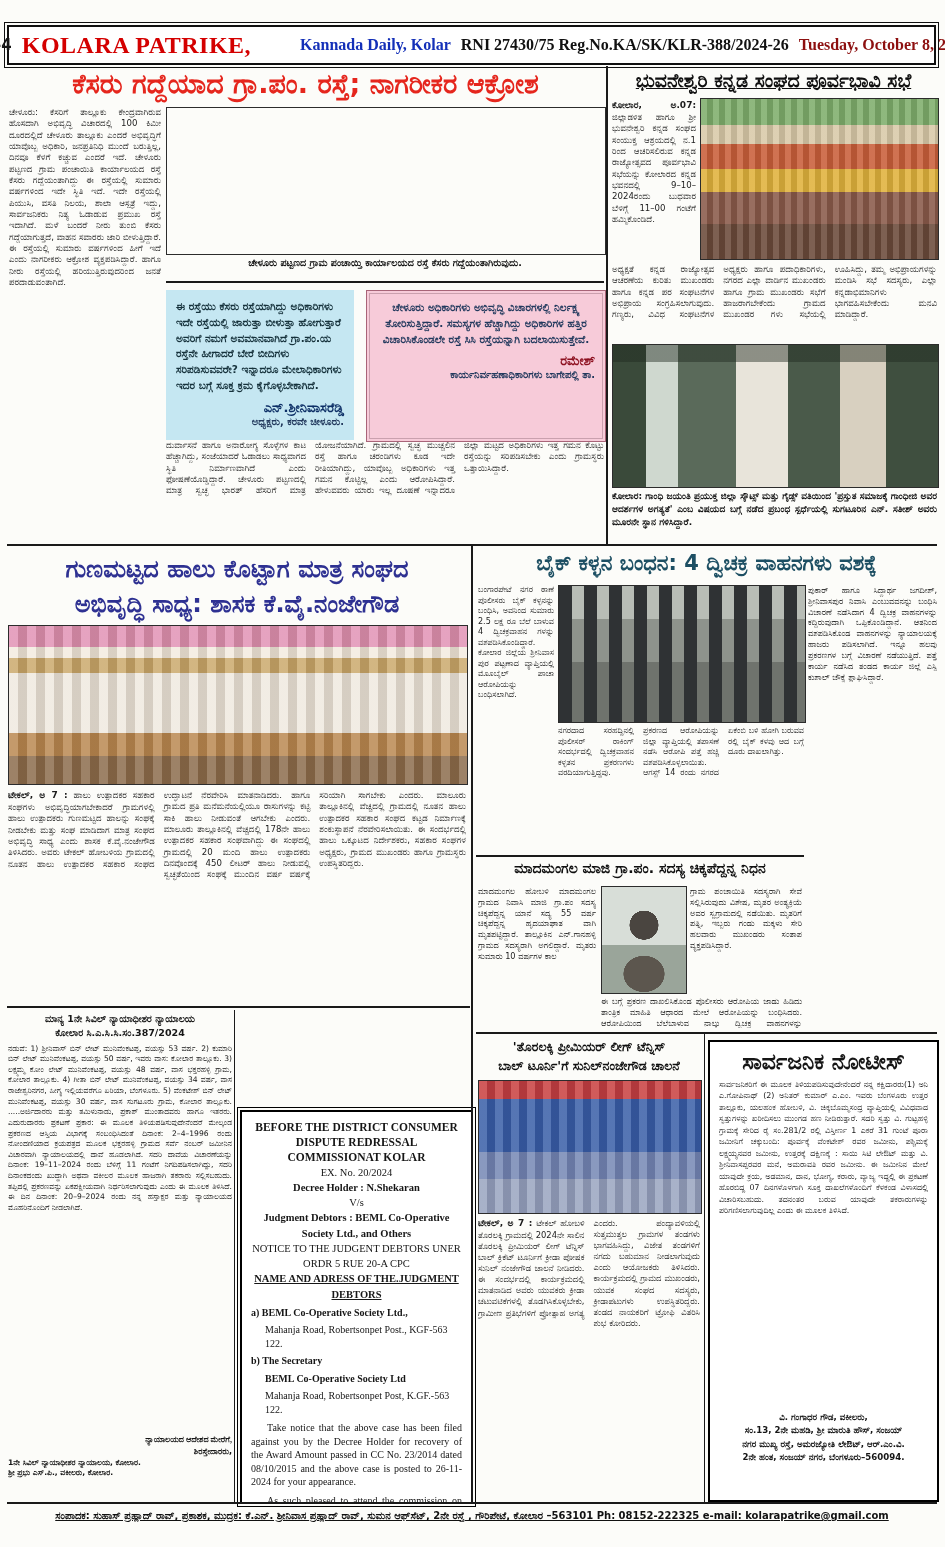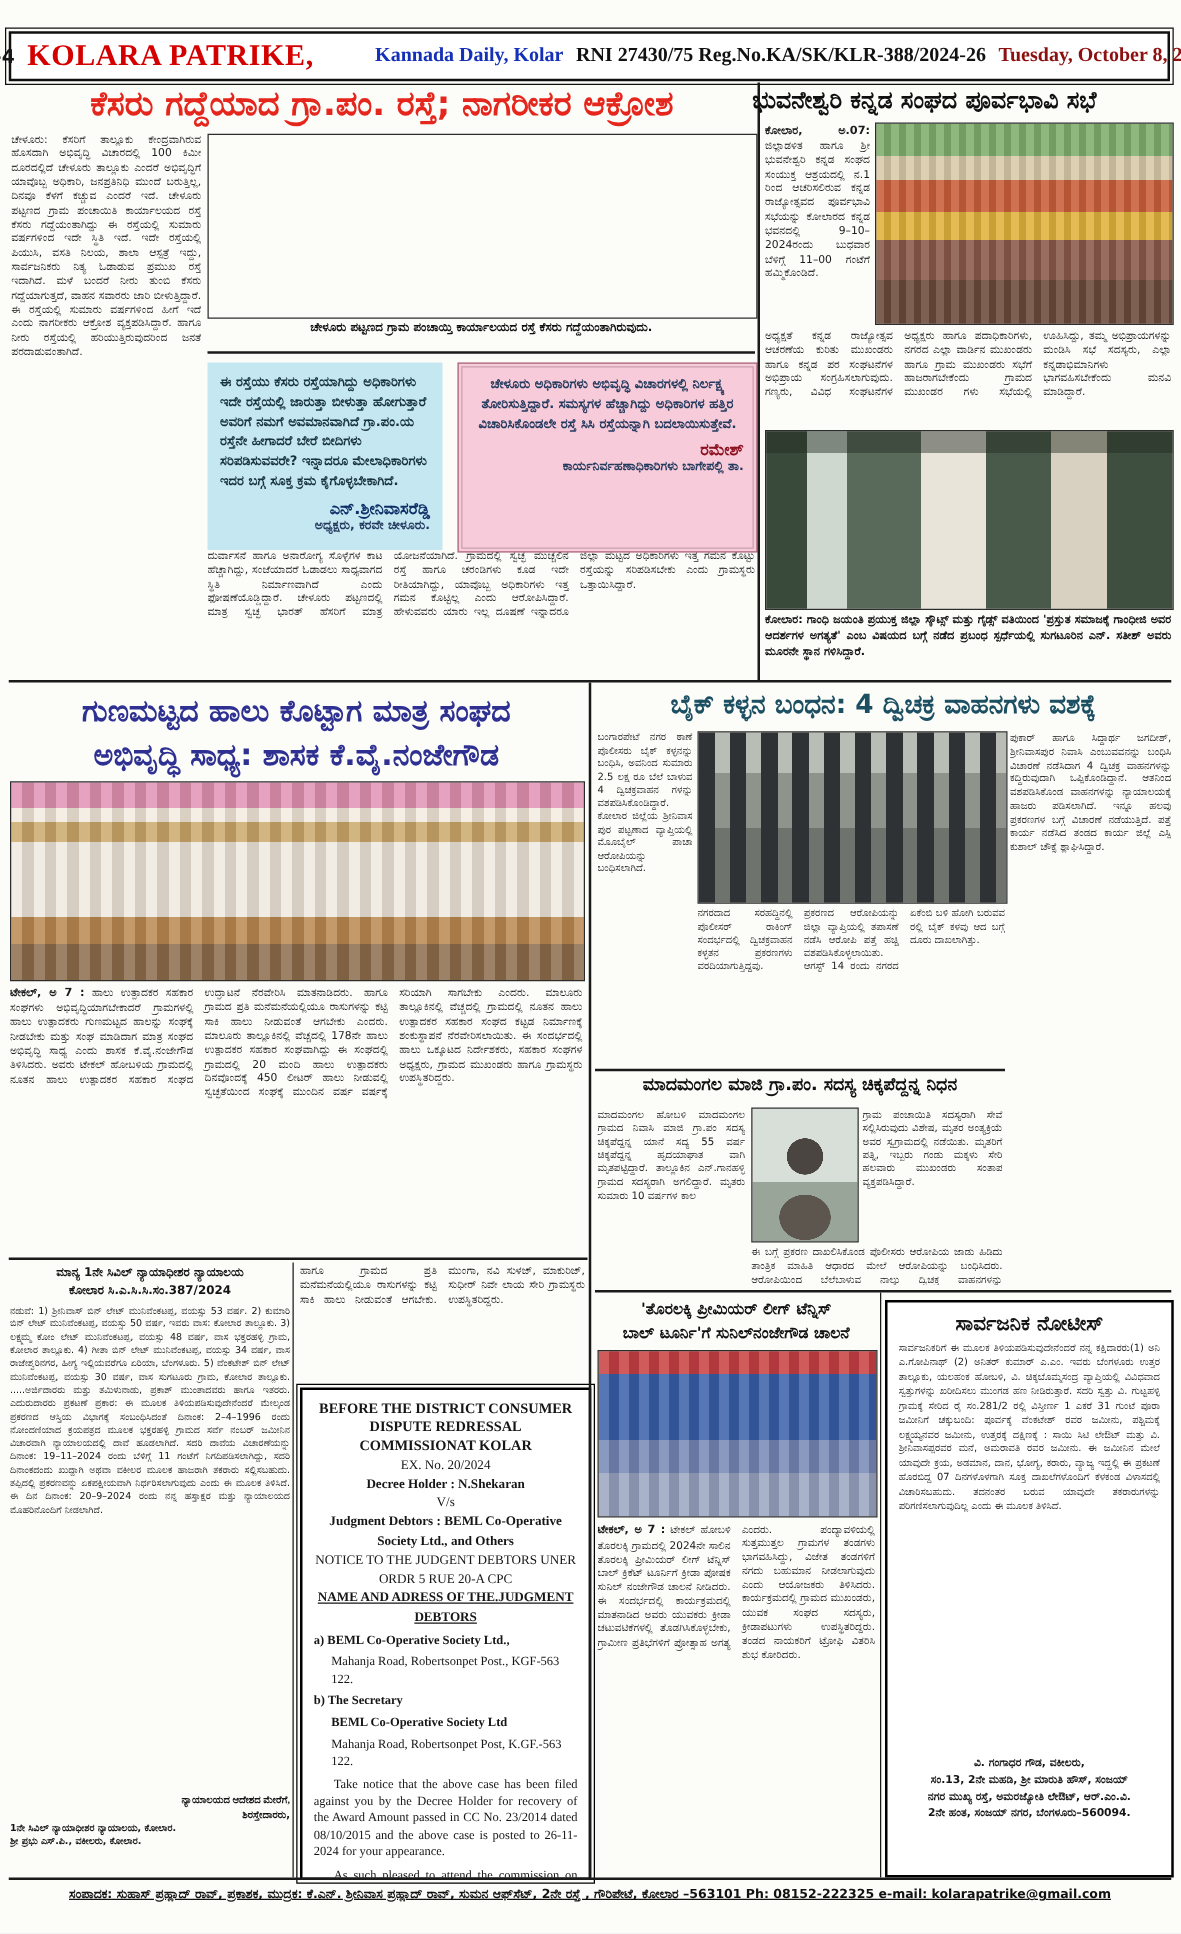--- a/index.html
+++ b/index.html
@@ -76,21 +76,21 @@
   .en-box{border:2px solid #000;outline:1px solid #000;outline-offset:2px;background:#fff;
           font-family:"Liberation Serif",serif;padding:8px 9px;overflow:hidden;}
   .en-c{text-align:center;}
   .en-h1{font-weight:bold;font-size:11.5px;line-height:1.3;}
   .en-l{font-size:10.5px;line-height:1.45;}
   .en-b{font-weight:bold;}
   .en-u{text-decoration:underline;}
   .en-p{font-size:10px;text-align:justify;line-height:1.35;margin:5px 0 0;text-indent:16px;}
   .en-addr{font-size:10px;line-height:1.35;margin:4px 0 0;}
   .pn-box{border:2px solid #000;background:#fff;padding:7px 9px;overflow:hidden;}
-  .pn-title{font-weight:bold;font-size:16px;text-align:center;border-bottom:0;}
+  .pn-title{font-weight:bold;font-size:22px;text-align:center;border-bottom:0;}
   .pn-body{font-size:7.9px;line-height:1.45;text-align:justify;margin-top:5px;}
   .pn-sign{font-weight:bold;font-size:8.6px;text-align:center;line-height:1.55;margin-top:4px;}
   
   .footer{font-weight:bold;font-size:10px;text-align:center;color:#111;white-space:nowrap;}
 </style>
 </head>
 <body>
 
 <div class="page">
 
@@ -115,21 +115,21 @@
   </div>
   <div class="abs qbox qpink" style="left:366px;top:290px;width:218px;height:132px;">
     <div class="qtext">ಚೇಳೂರು ಅಧಿಕಾರಿಗಳು ಅಭಿವೃದ್ಧಿ ವಿಚಾರಗಳಲ್ಲಿ ನಿರ್ಲಕ್ಷ್ಯ ತೋರಿಸುತ್ತಿದ್ದಾರೆ. ಸಮಸ್ಯಗಳ ಹೆಚ್ಚಾಗಿದ್ದು ಅಧಿಕಾರಿಗಳ ಹತ್ತಿರ ವಿಚಾರಿಸಿಕೊಂಡಲೇ ರಸ್ತೆ ಸಿಸಿ ರಸ್ತೆಯನ್ನಾಗಿ ಬದಲಾಯಿಸುತ್ತೇವೆ.</div>
     <span class="qsign-name">ರಮೇಶ್</span>
     <span class="qsign-title">ಕಾರ್ಯನಿರ್ವಹಣಾಧಿಕಾರಿಗಳು ಬಾಗೇಪಲ್ಲಿ ತಾ.</span>
   </div>
   <div class="abs btxt cols3" style="left:166px;top:440px;width:438px;height:98px;">ದುರ್ವಾಸನೆ ಹಾಗೂ ಅನಾರೋಗ್ಯ ಸೊಳ್ಳೆಗಳ ಕಾಟ ಹೆಚ್ಚಾಗಿದ್ದು, ಸಂಜೆಯಾದರೆ ಓಡಾಡಲು ಸಾಧ್ಯವಾಗದ ಸ್ಥಿತಿ ನಿರ್ಮಾಣವಾಗಿದೆ ಎಂದು ಫೋಷಣೆಯೊಡ್ಡಿದ್ದಾರೆ. ಚೇಳೂರು ಪಟ್ಟಣದಲ್ಲಿ ಮಾತ್ರ ಸ್ವಚ್ಛ ಭಾರತ್ ಹೆಸರಿಗೆ ಮಾತ್ರ ಯೋಜನೆಯಾಗಿದೆ. ಗ್ರಾಮದಲ್ಲಿ ಸ್ವಚ್ಛ ಮುಚ್ಚಲಿನ ರಸ್ತೆ ಹಾಗೂ ಚರಂಡಿಗಳು ಕೂಡ ಇದೇ ರೀತಿಯಾಗಿದ್ದು, ಯಾವೊಬ್ಬ ಅಧಿಕಾರಿಗಳು ಇತ್ತ ಗಮನ ಕೊಟ್ಟಿಲ್ಲ ಎಂದು ಆರೋಪಿಸಿದ್ದಾರೆ. ಹೇಳುವವರು ಯಾರು ಇಲ್ಲ ದೂಷಣೆ ಇನ್ನಾದರೂ ಜಿಲ್ಲಾ ಮಟ್ಟದ ಅಧಿಕಾರಿಗಳು ಇತ್ತ ಗಮನ ಕೊಟ್ಟು ರಸ್ತೆಯನ್ನು ಸರಿಪಡಿಸಬೇಕು ಎಂದು ಗ್ರಾಮಸ್ಥರು ಒತ್ತಾಯಿಸಿದ್ದಾರೆ.</div>
 
   <div class="abs vrule" style="left:606px;top:66px;height:478px;"></div>
 
-  <div class="abs hl hl-black" style="left:576px;top:70px;width:327px;">ಭುವನೇಶ್ವರಿ ಕನ್ನಡ ಸಂಘದ ಪೂರ್ವಭಾವಿ ಸಭೆ</div>
+  <div class="abs hl hl-black" style="left:610px;top:70px;width:327px;text-decoration:underline;">ಭುವನೇಶ್ವರಿ ಕನ್ನಡ ಸಂಘದ ಪೂರ್ವಭಾವಿ ಸಭೆ</div>
   <div class="abs btxt" style="left:612px;top:100px;width:84px;height:158px;">
     <b class="dateline">ಕೋಲಾರ, ಅ.07:</b>
     <span>ಜಿಲ್ಲಾಡಳಿತ ಹಾಗೂ ಶ್ರೀ ಭುವನೇಶ್ವರಿ ಕನ್ನಡ ಸಂಘದ ಸಂಯುಕ್ತ ಆಶ್ರಯದಲ್ಲಿ ನ.1 ರಿಂದ ಆಚರಿಸಲಿರುವ ಕನ್ನಡ ರಾಜ್ಯೋತ್ಸವದ ಪೂರ್ವಭಾವಿ ಸಭೆಯನ್ನು ಕೋಲಾರದ ಕನ್ನಡ ಭವನದಲ್ಲಿ 9–10–2024ರಂದು ಬುಧವಾರ ಬೆಳಿಗ್ಗೆ 11–00 ಗಂಟೆಗೆ ಹಮ್ಮಿಕೊಂಡಿದೆ.</span>
   </div>
   <div class="abs photo ph-proc" style="left:700px;top:98px;width:237px;height:160px;"></div>
   <div class="abs btxt cols3" style="left:612px;top:264px;width:325px;height:76px;">ಅಧ್ಯಕ್ಷತೆ ಕನ್ನಡ ರಾಜ್ಯೋತ್ಸವ ಆಚರಣೆಯ ಕುರಿತು ಮುಖಂಡರು ಹಾಗೂ ಕನ್ನಡ ಪರ ಸಂಘಟನೆಗಳ ಅಭಿಪ್ರಾಯ ಸಂಗ್ರಹಿಸಲಾಗುವುದು. ಗಣ್ಯರು, ವಿವಿಧ ಸಂಘಟನೆಗಳ ಅಧ್ಯಕ್ಷರು ಹಾಗೂ ಪದಾಧಿಕಾರಿಗಳು, ನಗರದ ಎಲ್ಲಾ ವಾರ್ಡಿನ ಮುಖಂಡರು ಹಾಗೂ ಗ್ರಾಮ ಮುಖಂಡರು ಸಭೆಗೆ ಹಾಜರಾಗಬೇಕೆಂದು ಗ್ರಾಮದ ಮುಖಂಡರ ಗಳು ಸಭೆಯಲ್ಲಿ ಊಹಿಸಿದ್ದು, ತಮ್ಮ ಅಭಿಪ್ರಾಯಗಳನ್ನು ಮಂಡಿಸಿ ಸಭೆ ಸದಸ್ಯರು, ಎಲ್ಲಾ ಕನ್ನಡಾಭಿಮಾನಿಗಳು ಭಾಗವಹಿಸಬೇಕೆಂದು ಮನವಿ ಮಾಡಿದ್ದಾರೆ.</div>
   <div class="abs photo ph-award" style="left:612px;top:344px;width:325px;height:142px;"></div>
   <div class="abs caption-j" style="left:612px;top:490px;width:325px;height:50px;">ಕೋಲಾರ: ಗಾಂಧಿ ಜಯಂತಿ ಪ್ರಯುಕ್ತ ಜಿಲ್ಲಾ ಸ್ಕೌಟ್ಸ್ ಮತ್ತು ಗೈಡ್ಸ್ ವತಿಯಿಂದ 'ಪ್ರಸ್ತುತ ಸಮಾಜಕ್ಕೆ ಗಾಂಧೀಜಿ ಅವರ ಆದರ್ಶಗಳ ಅಗತ್ಯತೆ' ಎಂಬ ವಿಷಯದ ಬಗ್ಗೆ ನಡೆದ ಪ್ರಬಂಧ ಸ್ಪರ್ಧೆಯಲ್ಲಿ ಸುಗಟೂರಿನ ಎನ್. ಸತೀಶ್ ಅವರು ಮೂರನೇ ಸ್ಥಾನ ಗಳಿಸಿದ್ದಾರೆ.</div>
 
   <div class="abs hrule" style="left:7px;top:544px;width:930px;"></div>
@@ -149,21 +149,20 @@
     <div class="court-kn-h">ಮಾನ್ಯ 1ನೇ ಸಿವಿಲ್ ನ್ಯಾಯಾಧೀಶರ ನ್ಯಾಯಾಲಯ</div>
     <div class="court-kn-h">ಕೋಲಾರ ಸಿ.ಎ.ಸಿ.ಸಿ.ಸಂ.387/2024</div>
     <div class="court-kn" style="margin-top:3px;height:390px;">ನಡುವೆ: 1) ಶ್ರೀನಿವಾಸ್ ಬಿನ್ ಲೇಟ್ ಮುನಿವೆಂಕಟಪ್ಪ, ವಯಸ್ಸು 53 ವರ್ಷ. 2) ಕುಮಾರಿ ಬಿನ್ ಲೇಟ್ ಮುನಿವೆಂಕಟಪ್ಪ, ವಯಸ್ಸು 50 ವರ್ಷ, ಇವರು ವಾಸ: ಕೋಲಾರ ತಾಲ್ಲೂಕು. 3) ಲಕ್ಷ್ಮಮ್ಮ ಕೋಂ ಲೇಟ್ ಮುನಿವೆಂಕಟಪ್ಪ, ವಯಸ್ಸು 48 ವರ್ಷ, ವಾಸ ಭಕ್ತರಹಳ್ಳಿ ಗ್ರಾಮ, ಕೋಲಾರ ತಾಲ್ಲೂಕು. 4) ಗೀತಾ ಬಿನ್ ಲೇಟ್ ಮುನಿವೆಂಕಟಪ್ಪ, ವಯಸ್ಸು 34 ವರ್ಷ, ವಾಸ ರಾಜೇಶ್ವರಿನಗರ, ಹೀಗ್ಯ ಇಲ್ಲಿಯವರೆಗೂ ಏರಿಯಾ, ಬೆಂಗಳೂರು. 5) ವೆಂಕಟೇಶ್ ಬಿನ್ ಲೇಟ್ ಮುನಿವೆಂಕಟಪ್ಪ, ವಯಸ್ಸು 30 ವರ್ಷ, ವಾಸ ಸುಗಟೂರು ಗ್ರಾಮ, ಕೋಲಾರ ತಾಲ್ಲೂಕು. .....ಅರ್ಜಿದಾರರು ಮತ್ತು ತಮಿಳುನಾಡು, ಪ್ರಕಾಶ್ ಮುಂತಾದವರು ಹಾಗೂ ಇತರರು. ಎದುರುದಾರರು ಪ್ರಕಟಣೆ ಪ್ರಕಾರ: ಈ ಮೂಲಕ ತಿಳಿಯಪಡಿಸುವುದೇನೆಂದರೆ ಮೇಲ್ಕಂಡ ಪ್ರಕರಣದ ಆಸ್ತಿಯ ವಿಭಾಗಕ್ಕೆ ಸಂಬಂಧಿಸಿದಂತೆ ದಿನಾಂಕ: 2–4–1996 ರಂದು ನೋಂದಣಿಯಾದ ಕ್ರಯಪತ್ರದ ಮೂಲಕ ಭಕ್ತರಹಳ್ಳಿ ಗ್ರಾಮದ ಸರ್ವೆ ನಂಬರ್ ಜಮೀನಿನ ವಿಚಾರವಾಗಿ ನ್ಯಾಯಾಲಯದಲ್ಲಿ ದಾವೆ ಹೂಡಲಾಗಿದೆ. ಸದರಿ ದಾವೆಯ ವಿಚಾರಣೆಯನ್ನು ದಿನಾಂಕ: 19–11–2024 ರಂದು ಬೆಳಿಗ್ಗೆ 11 ಗಂಟೆಗೆ ನಿಗದಿಪಡಿಸಲಾಗಿದ್ದು, ಸದರಿ ದಿನಾಂಕದಂದು ಖುದ್ದಾಗಿ ಅಥವಾ ವಕೀಲರ ಮೂಲಕ ಹಾಜರಾಗಿ ತಕರಾರು ಸಲ್ಲಿಸಬಹುದು. ತಪ್ಪಿದಲ್ಲಿ ಪ್ರಕರಣವನ್ನು ಏಕಪಕ್ಷೀಯವಾಗಿ ನಿರ್ಧರಿಸಲಾಗುವುದು ಎಂದು ಈ ಮೂಲಕ ತಿಳಿಸಿದೆ. ಈ ದಿನ ದಿನಾಂಕ: 20–9–2024 ರಂದು ನನ್ನ ಹಸ್ತಾಕ್ಷರ ಮತ್ತು ನ್ಯಾಯಾಲಯದ ಮೊಹರಿನೊಂದಿಗೆ ನೀಡಲಾಗಿದೆ.</div>
     <div class="court-kn-h" style="font-size:8px;text-align:right;font-family:Liberation Serif, serif;">ನ್ಯಾಯಾಲಯದ ಆದೇಶದ ಮೇರೆಗೆ,</div>
     <div class="court-kn-h" style="font-size:8px;text-align:right;">ಶಿರಸ್ತೇದಾರರು,</div>
     <div class="court-kn" style="font-weight:bold;">1ನೇ ಸಿವಿಲ್ ನ್ಯಾಯಾಧೀಶರ ನ್ಯಾಯಾಲಯ, ಕೋಲಾರ.</div>
     <div class="court-kn" style="font-weight:bold;">ಶ್ರೀ ಪ್ರಭು ಎಸ್.ಪಿ., ವಕೀಲರು, ಕೋಲಾರ.</div>
   </div>
   <div class="abs vrule" style="left:234px;top:1010px;height:492px;width:1px;"></div>
 
-  <div class="abs btxt cols2" style="left:240px;top:1012px;width:228px;height:88px;">ಹಾಗೂ ಗ್ರಾಮದ ಪ್ರತಿ ಮನೆಮನೆಯಲ್ಲಿಯೂ ರಾಸುಗಳನ್ನು ಕಟ್ಟಿ ಸಾಕಿ ಹಾಲು ನೀಡುವಂತೆ ಆಗಬೇಕು. ಮುಂಗಾ, ನವಿ ಸುಳಜ್, ಮಾಕುರಿಜ್, ಸುಧೀರ್ ನಿವೇ ಲಾಯ ಸೇರಿ ಗ್ರಾಮಸ್ಥರು ಉಪಸ್ಥಿತರಿದ್ದರು.</div>
 
   <div class="abs en-box" style="left:240px;top:1110px;width:211px;height:374px;">
     <div class="en-c en-h1">BEFORE THE DISTRICT CONSUMER DISPUTE REDRESSAL COMMISSIONAT KOLAR</div>
     <div class="en-c en-l">EX. No. 20/2024</div>
     <div class="en-c en-l en-b">Decree Holder : N.Shekaran</div>
     <div class="en-c en-l">V/s</div>
     <div class="en-c en-l en-b">Judgment Debtors : BEML Co-Operative Society Ltd., and Others</div>
     <div class="en-c en-l">NOTICE TO THE JUDGENT DEBTORS UNER ORDR 5 RUE 20-A CPC</div>
     <div class="en-c en-l en-b en-u">NAME AND ADRESS OF THE.JUDGMENT DEBTORS</div>
     <div class="en-addr en-b">a)  BEML Co-Operative Society Ltd.,</div>

